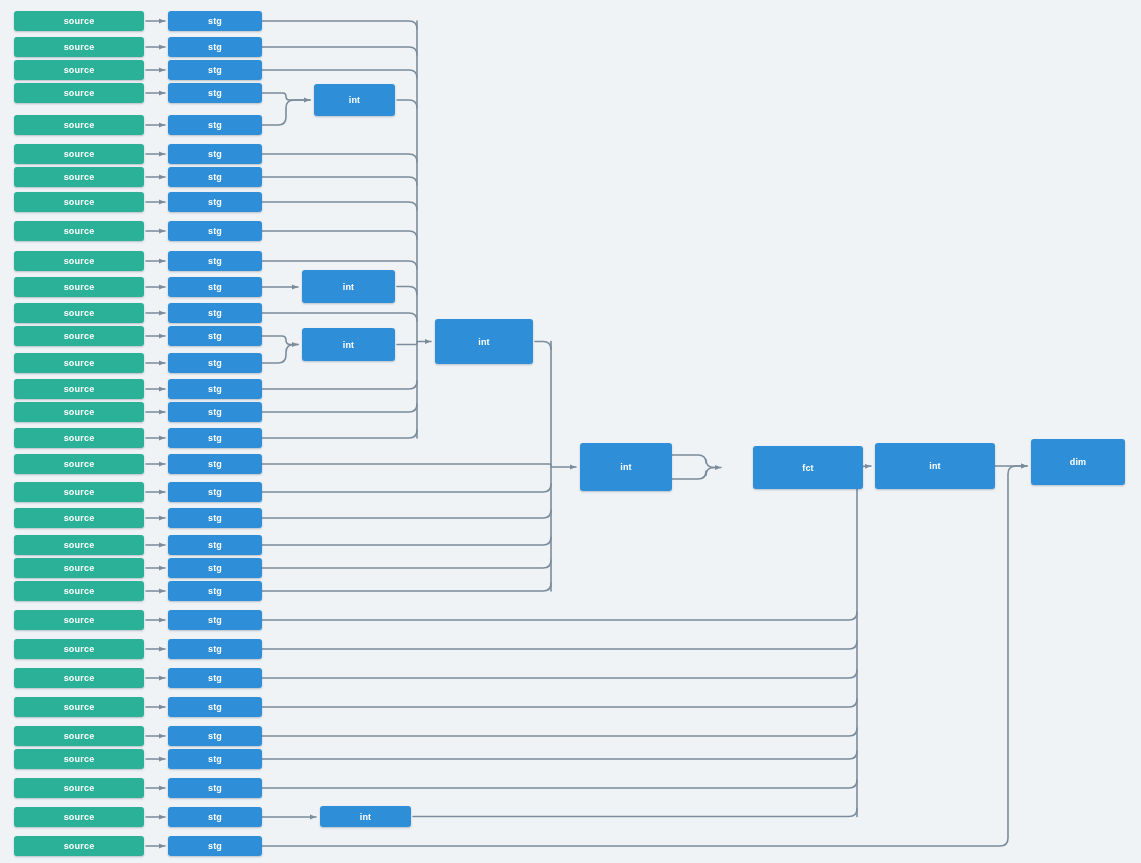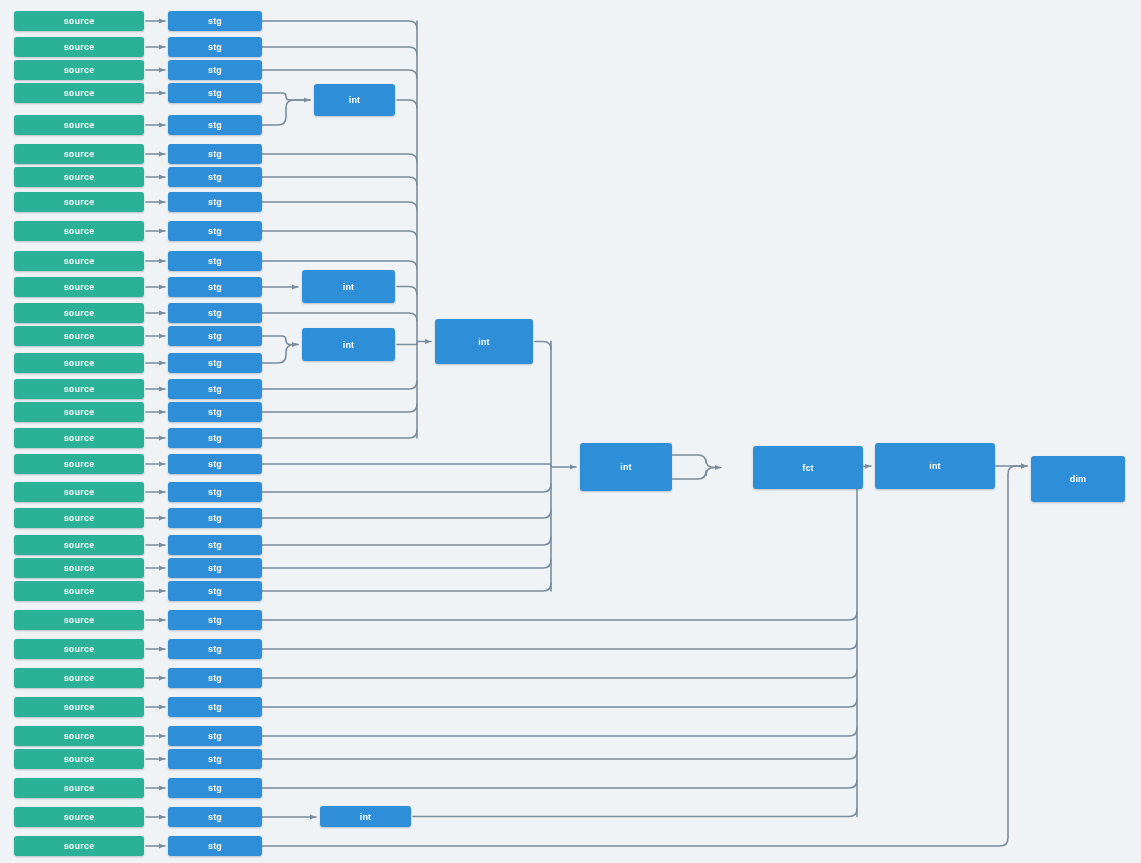--- a/index.html
+++ b/index.html
@@ -324,20 +324,20 @@
       </div>
       <div class="node n-int" style="left: 580px; top: 443px; width: 92px; height: 48px;">
         <span>int</span>
       </div>
       <div class="node n-fct" style="left: 753px; top: 446px; width: 110px; height: 43px;">
         <span>fct</span>
       </div>
       <div class="node n-int" style="left: 875px; top: 443px; width: 120px; height: 46px;">
         <span>int</span>
       </div>
-      <div class="node n-dim" style="left: 1031px; top: 456px; width: 94px; height: 46px;">
+      <div class="node n-dim" style="left: 1031px; top: 439px; width: 94px; height: 46px;">
         <span>dim</span>
       </div>
       <div class="node n-int" style="left: 320px; top: 806px; width: 91px; height: 21px;">
         <span>int</span>
       </div>
     </div>
 </div>
 
 </body></html>

